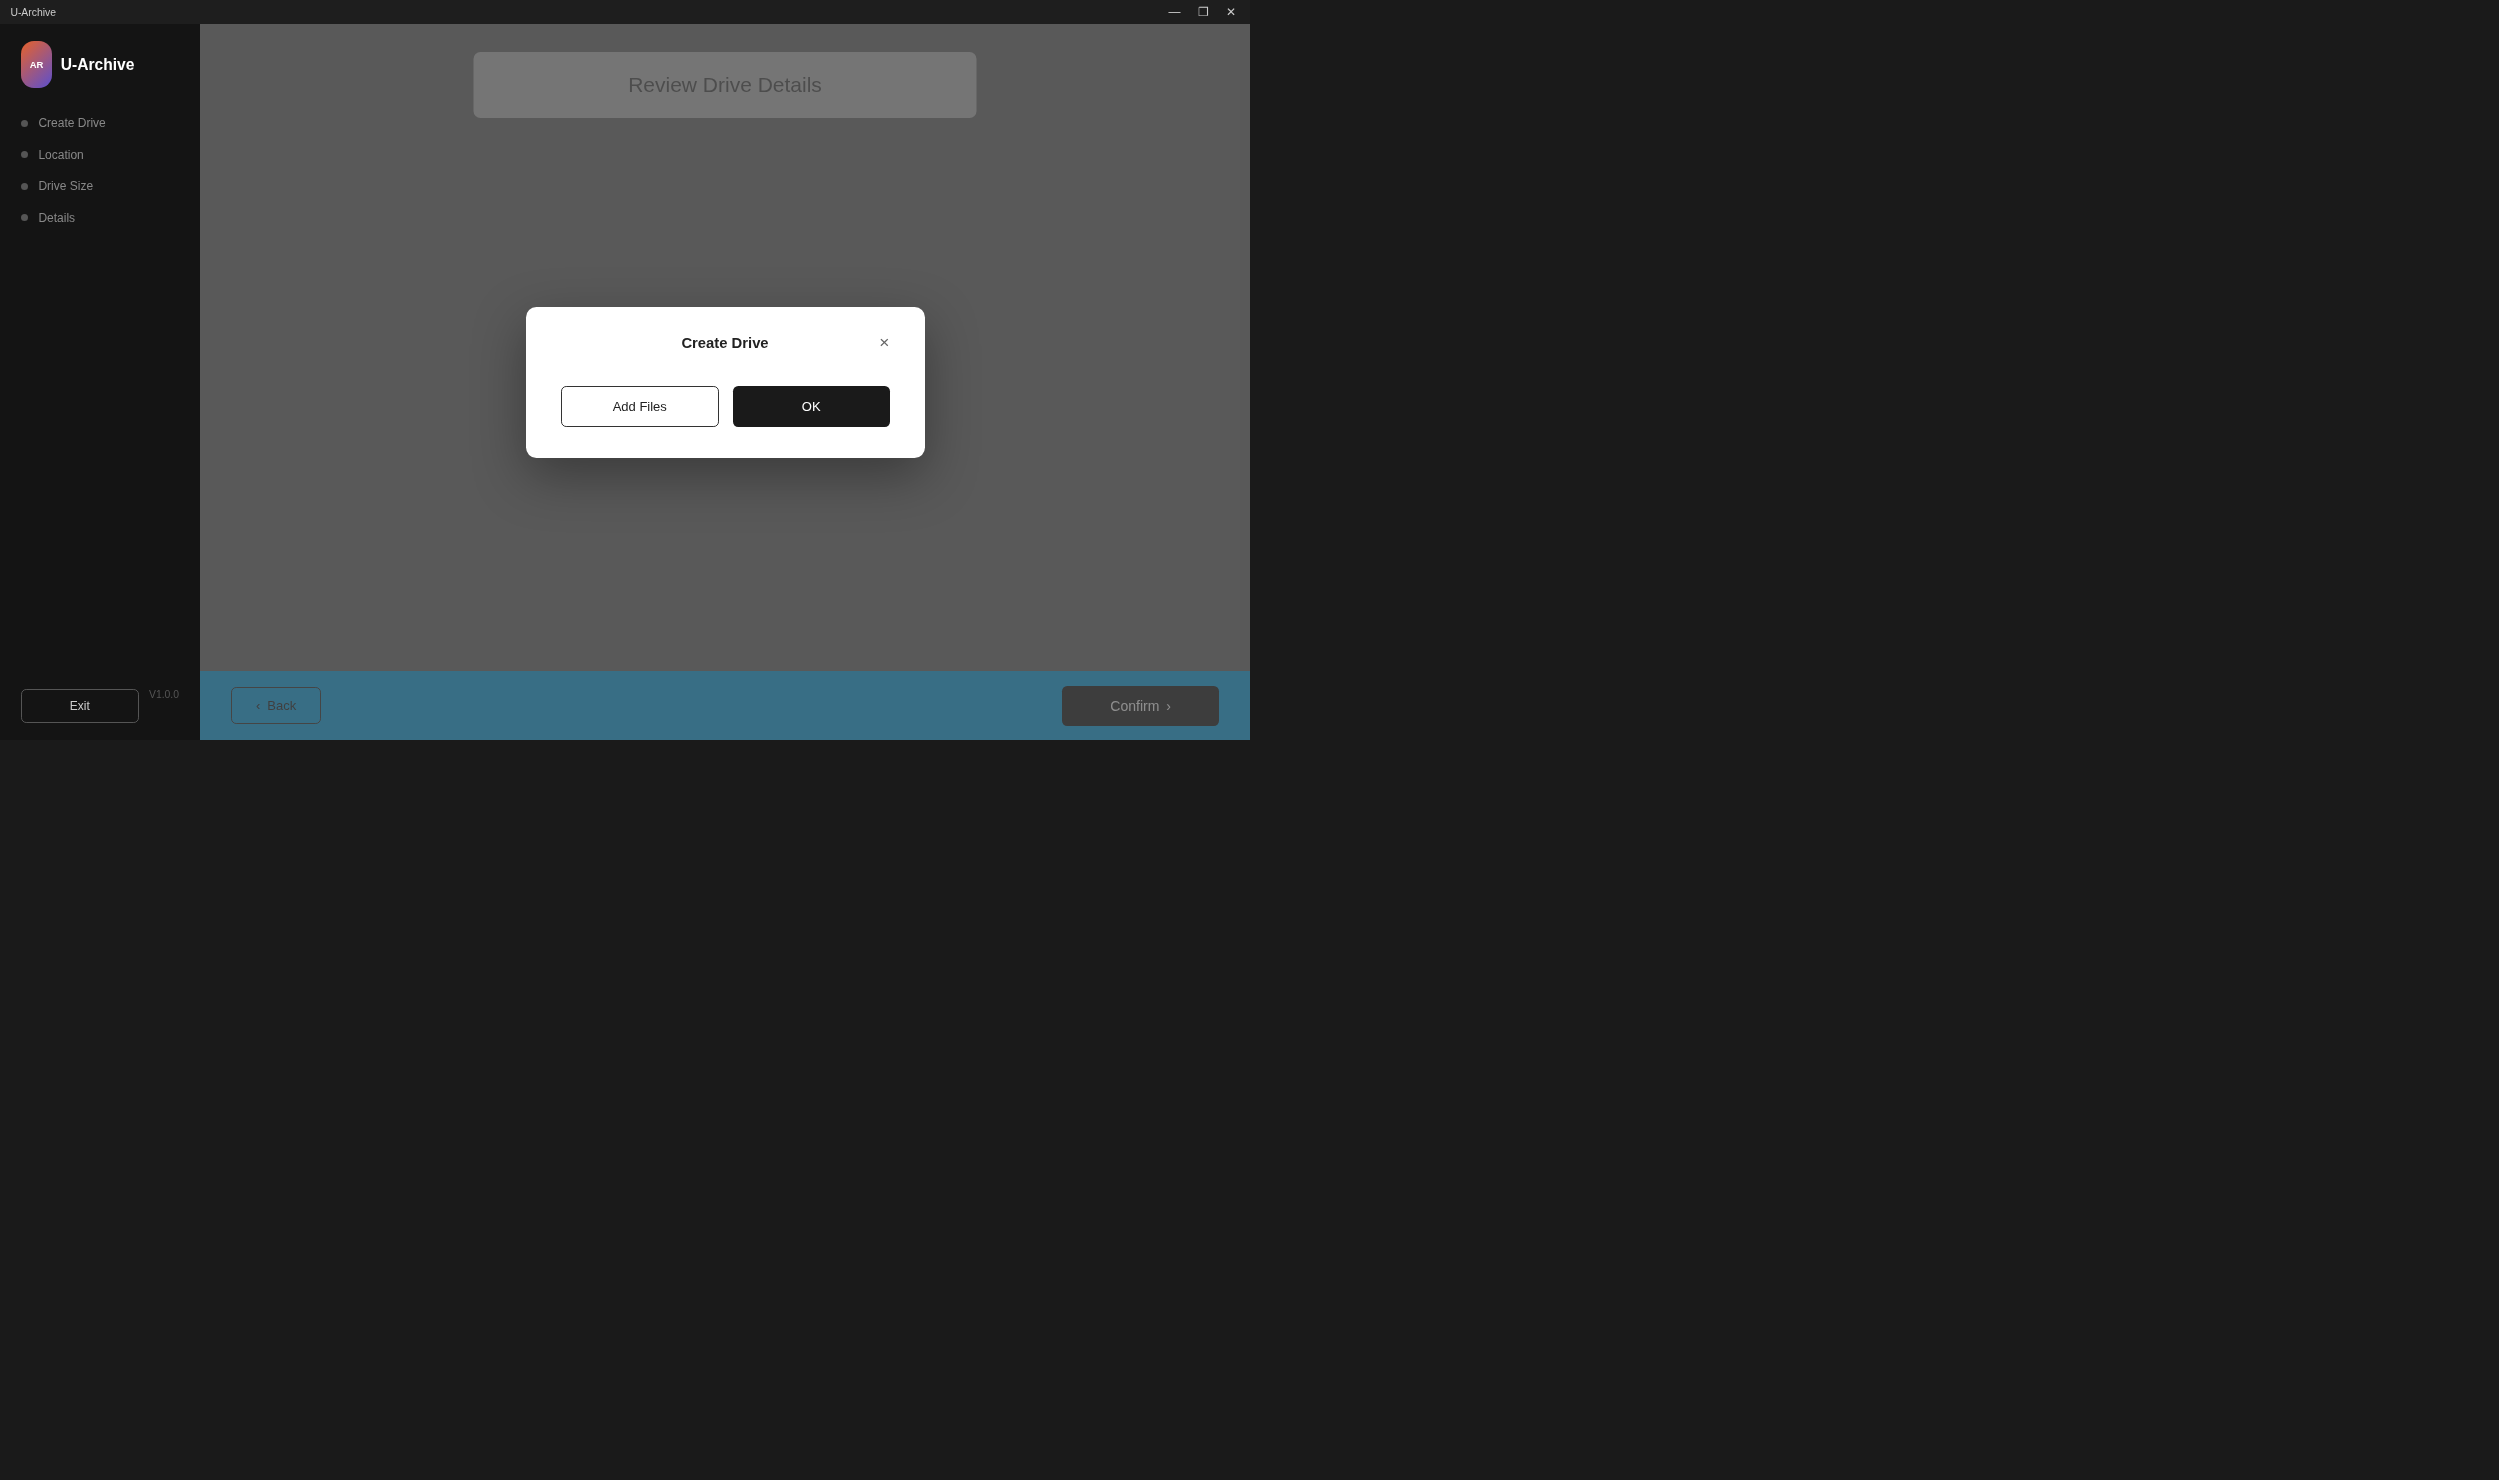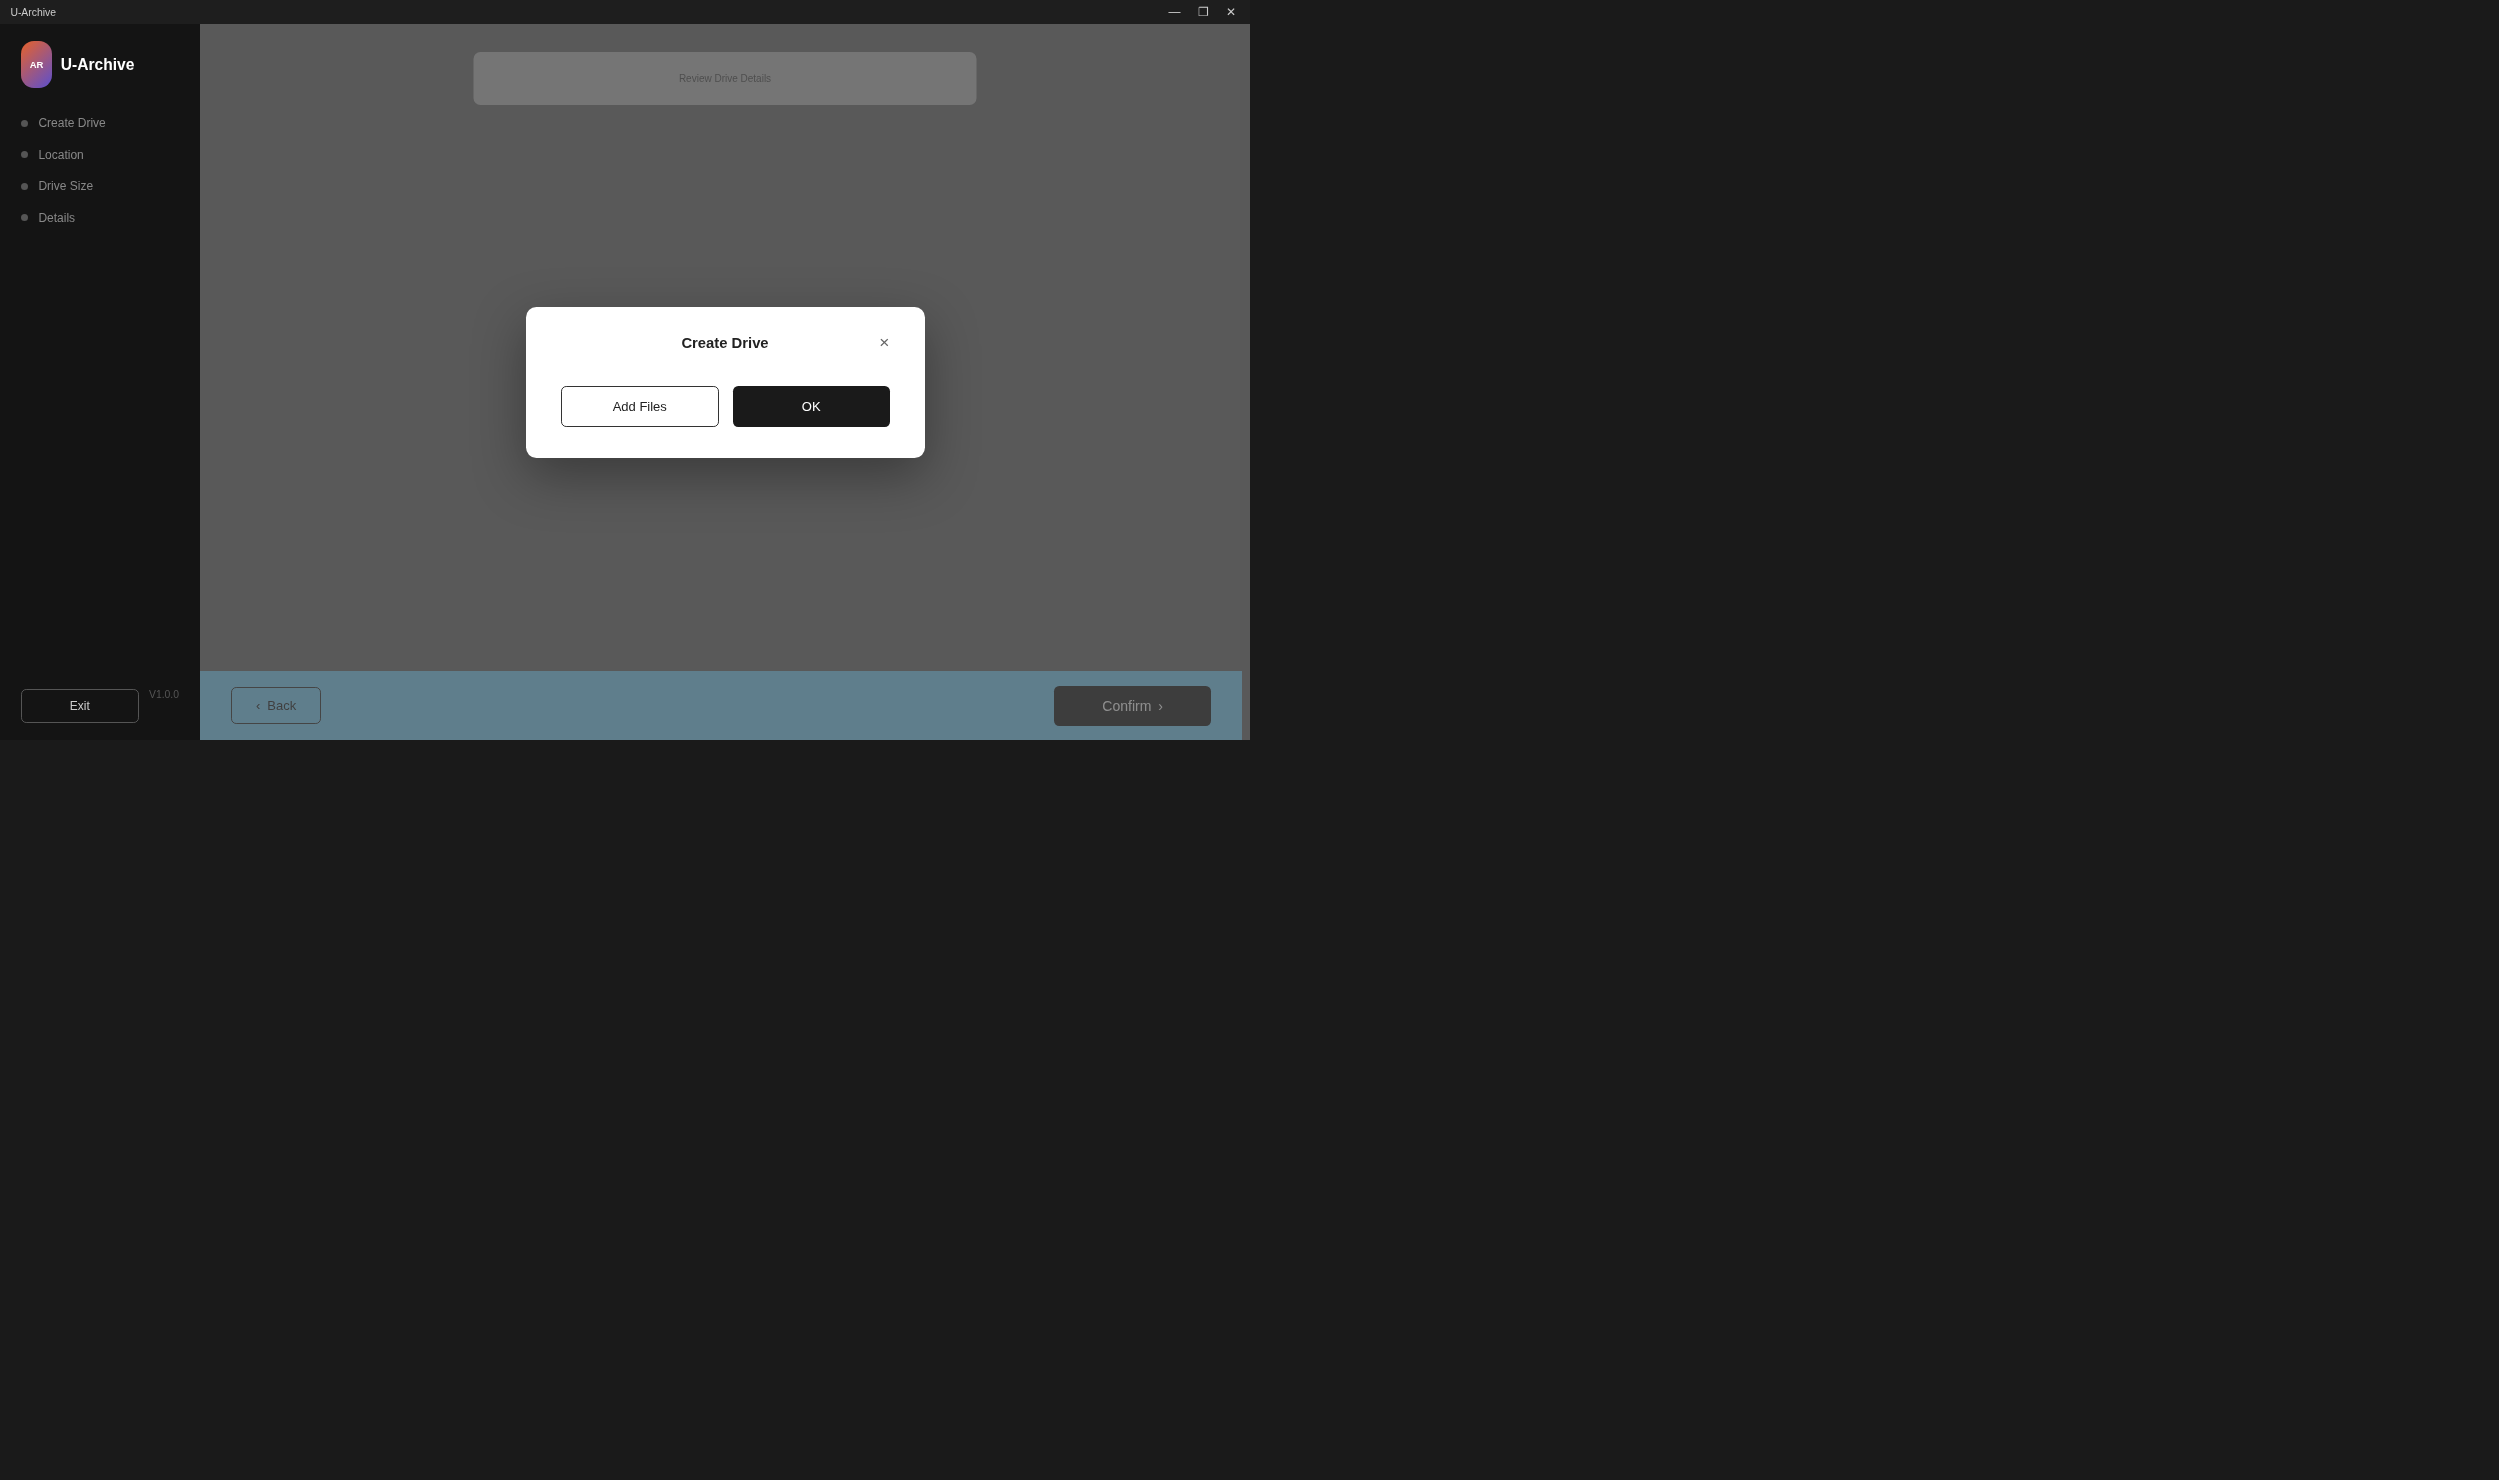--- a/index.html
+++ b/index.html
@@ -143,30 +143,30 @@
       left: 50%;
       transform: translateX(-50%);
       width: 503px;
       background: #f0f0f0;
       border-radius: 7px;
       padding: 21px;
       opacity: 0.6;
     }
     .review-panel-title {
       text-align: center;
-      font-size: 10px;
+      font-size: 21px;
       color: #333;
     }
 
     
     .bottom-bar {
       position: absolute;
-      bottom: 0; left: 0; right: 8px;
+      bottom: 0; left: 0; right: 0;
       height: 69px;
-      background: #7dd3fc;
+      background: #0ea5e9;
       display: flex;
       align-items: center;
       justify-content: space-between;
       padding: 0 31px;
     }
     .back-btn {
       background: transparent;
       border: 1.3px solid #333;
       color: #222;
       padding: 10.4px 24px;

